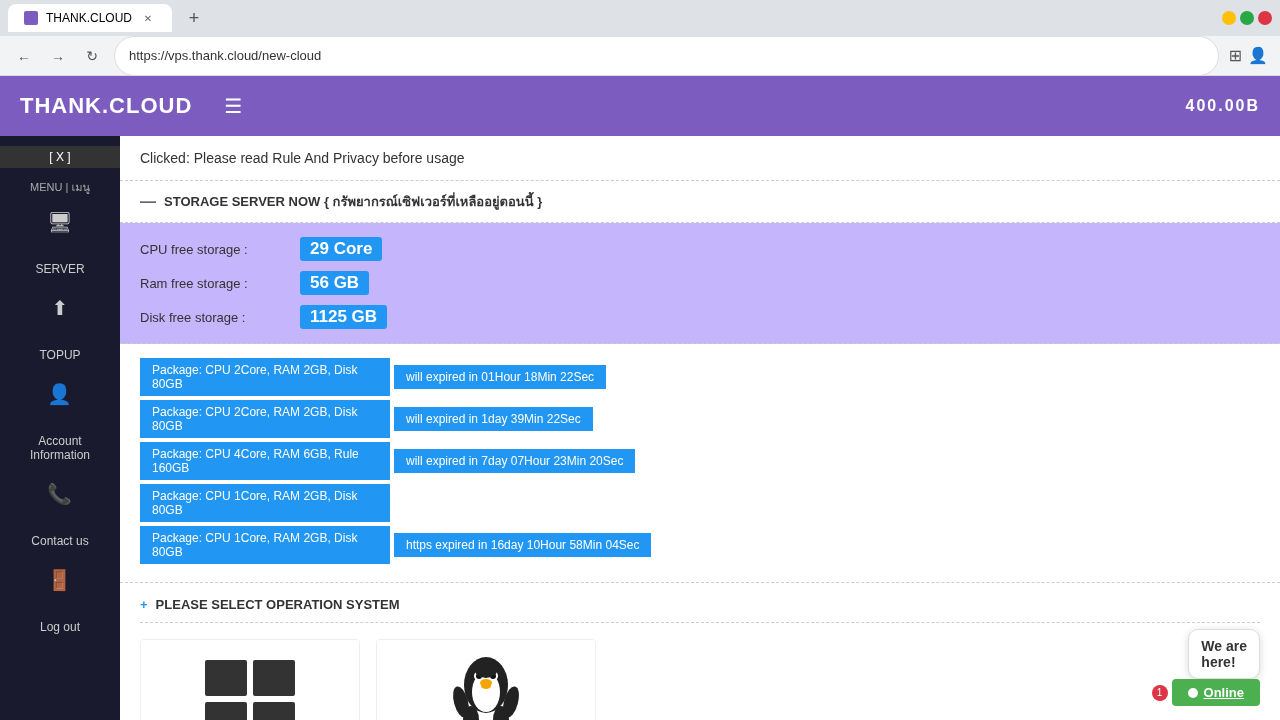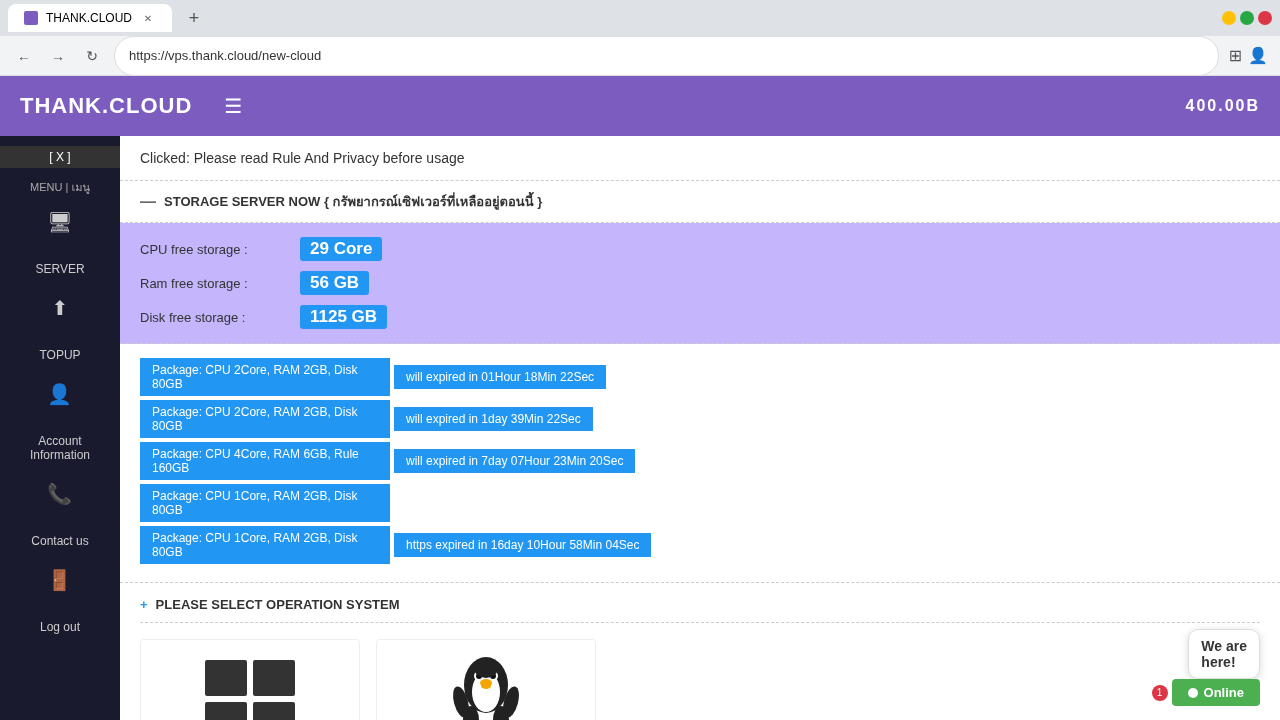--- a/index.html
+++ b/index.html
@@ -349,20 +349,21 @@
       background: #4caf50;
       color: white;
       padding: 6px 16px;
       border-radius: 4px;
       font-size: 13px;
       font-weight: bold;
       cursor: pointer;
       display: flex;
       align-items: center;
       gap: 6px;
+      text-decoration: underline;
     }
     .online-dot {
       width: 10px;
       height: 10px;
       background: white;
       border-radius: 50%;
     }
     .notification-badge {
       background: #dc3545;
       color: white;

